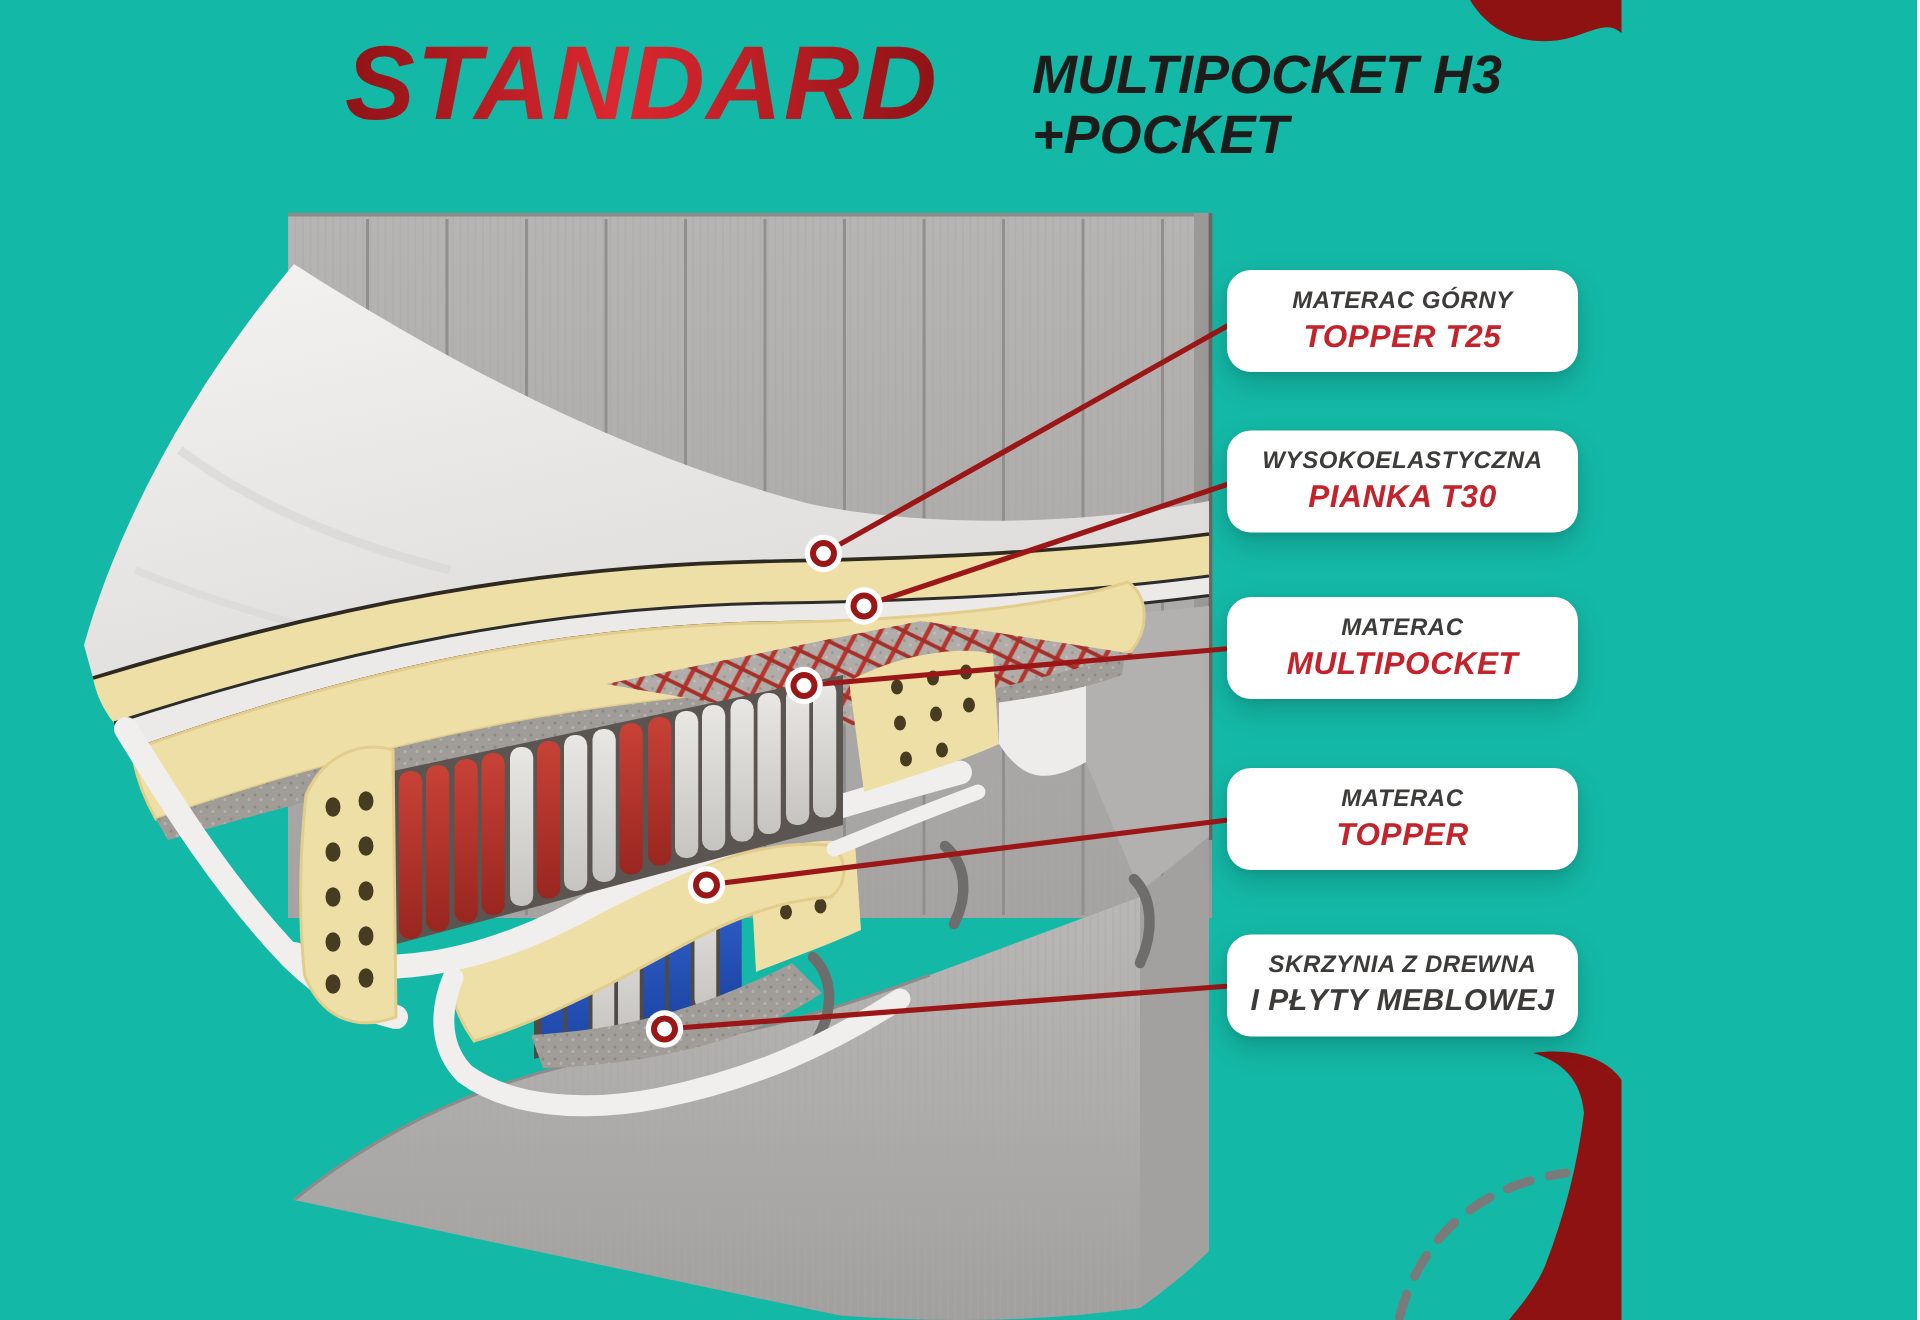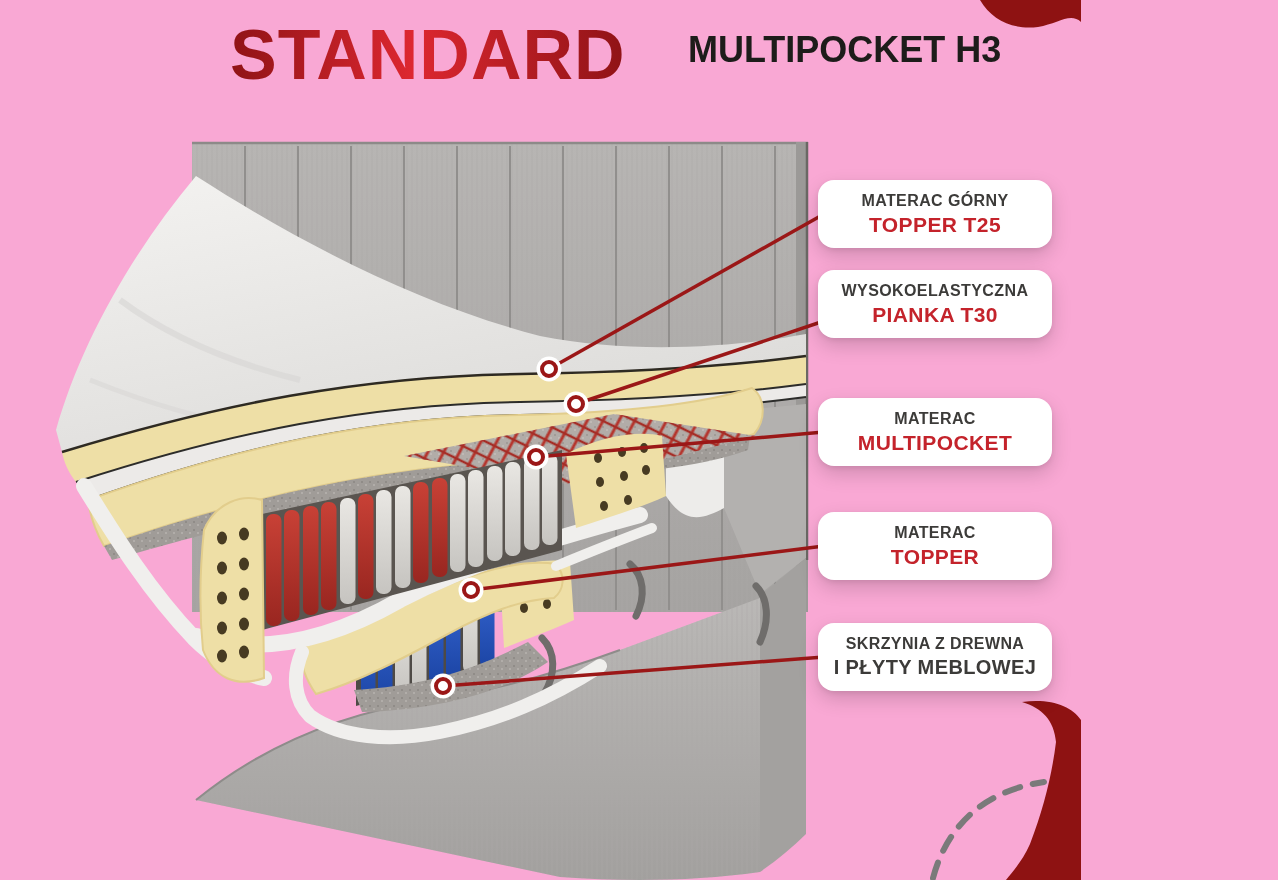--- a/index.html
+++ b/index.html
@@ -18,21 +18,21 @@
     --felt:#a09c98;
     --fabric:#b3b1af;
     --fabric-dark:#a3a19f;
     --drape:#efeeec;
     --dash-gray:#7a7a7a;
     --card-bg:#ffffff;
   }
   *{margin:0;padding:0;box-sizing:border-box;}
   html,body{width:1280px;height:880px;background:#fff;overflow:hidden;
     font-family:"Liberation Sans", sans-serif;}
-  .stage{position:absolute;inset:0;width:1278px;height:880px;background:#f9a8d4;}
+  .stage{position:absolute;inset:0;width:1278px;height:880px;background:#14b8a6;font-style:italic;}
 
   
   .title{
     position:absolute;left:230px;top:20px;
     font-size:70px;font-weight:700;letter-spacing:1px;line-height:1;
     color:var(--title-red-bright);white-space:nowrap;
   }
   @supports (-webkit-background-clip:text){
     .title{
       background:linear-gradient(90deg,var(--title-red-dark) 0%,var(--title-red-bright) 46%,var(--title-red-dark) 100%);
@@ -49,21 +49,21 @@
   .card{
     position:absolute;left:818px;width:234px;height:68px;
     background:var(--card-bg);border-radius:16px;
     box-shadow:0 8px 20px rgba(0,0,0,.16), 0 2px 5px rgba(0,0,0,.08);
     display:flex;flex-direction:column;align-items:center;justify-content:center;
     text-align:center;z-index:5;
   }
   .card .line1{font-size:16px;font-weight:600;color:var(--text-dark);letter-spacing:.4px;}
   .card .line2{font-size:21px;font-weight:800;color:var(--accent-red);letter-spacing:.4px;margin-top:3px;}
   .card .line2.plain{color:var(--text-dark);font-weight:600;font-size:20px;}
-  .card1{top:180px;justify-content:center;} .card2{top:270px;} .card3{top:398px;} .card4{top:512px;} .card5{top:623px;}
+  .card1{top:180px;justify-content:center;} .card2{top:287px;} .card3{top:398px;} .card4{top:512px;} .card5{top:623px;}
 
   svg{position:absolute;left:0;top:0;}
 </style>
 </head>
 <body>
 
 <div class="stage">
 
   <svg width="1280" height="880" viewBox="0 0 1280 880">
     <defs>
@@ -280,20 +280,21 @@
     </g>
 
     <path d="M980,0 L1081,0 L1081,22 C1070,12 1058,24 1038,27 C1012,30 992,20 980,0 Z" fill="var(--blob-red)"></path>
     <path d="M1081,720 C1072,706 1050,698 1022,702 C1042,708 1054,720 1056,742 C1052,774 1044,808 1030,844 C1022,862 1012,872 1006,880 L1081,880 Z" fill="var(--blob-red)"></path>
     <path d="M933,878 C948,822 988,790 1044,782" fill="none" stroke="var(--dash-gray)" stroke-width="6" stroke-linecap="round" stroke-dasharray="16 13"></path>
   </svg>
 
   <div class="title">STANDARD</div>
   <div class="subtitle">
     <div>MULTIPOCKET H3</div>
+    <div>+POCKET</div>
   </div>
 
   <div class="card card1">
     <div class="line1">MATERAC GÓRNY</div>
     <div class="line2">TOPPER T25</div>
   </div>
   <div class="card card2">
     <div class="line1">WYSOKOELASTYCZNA</div>
     <div class="line2">PIANKA T30</div>
   </div>

